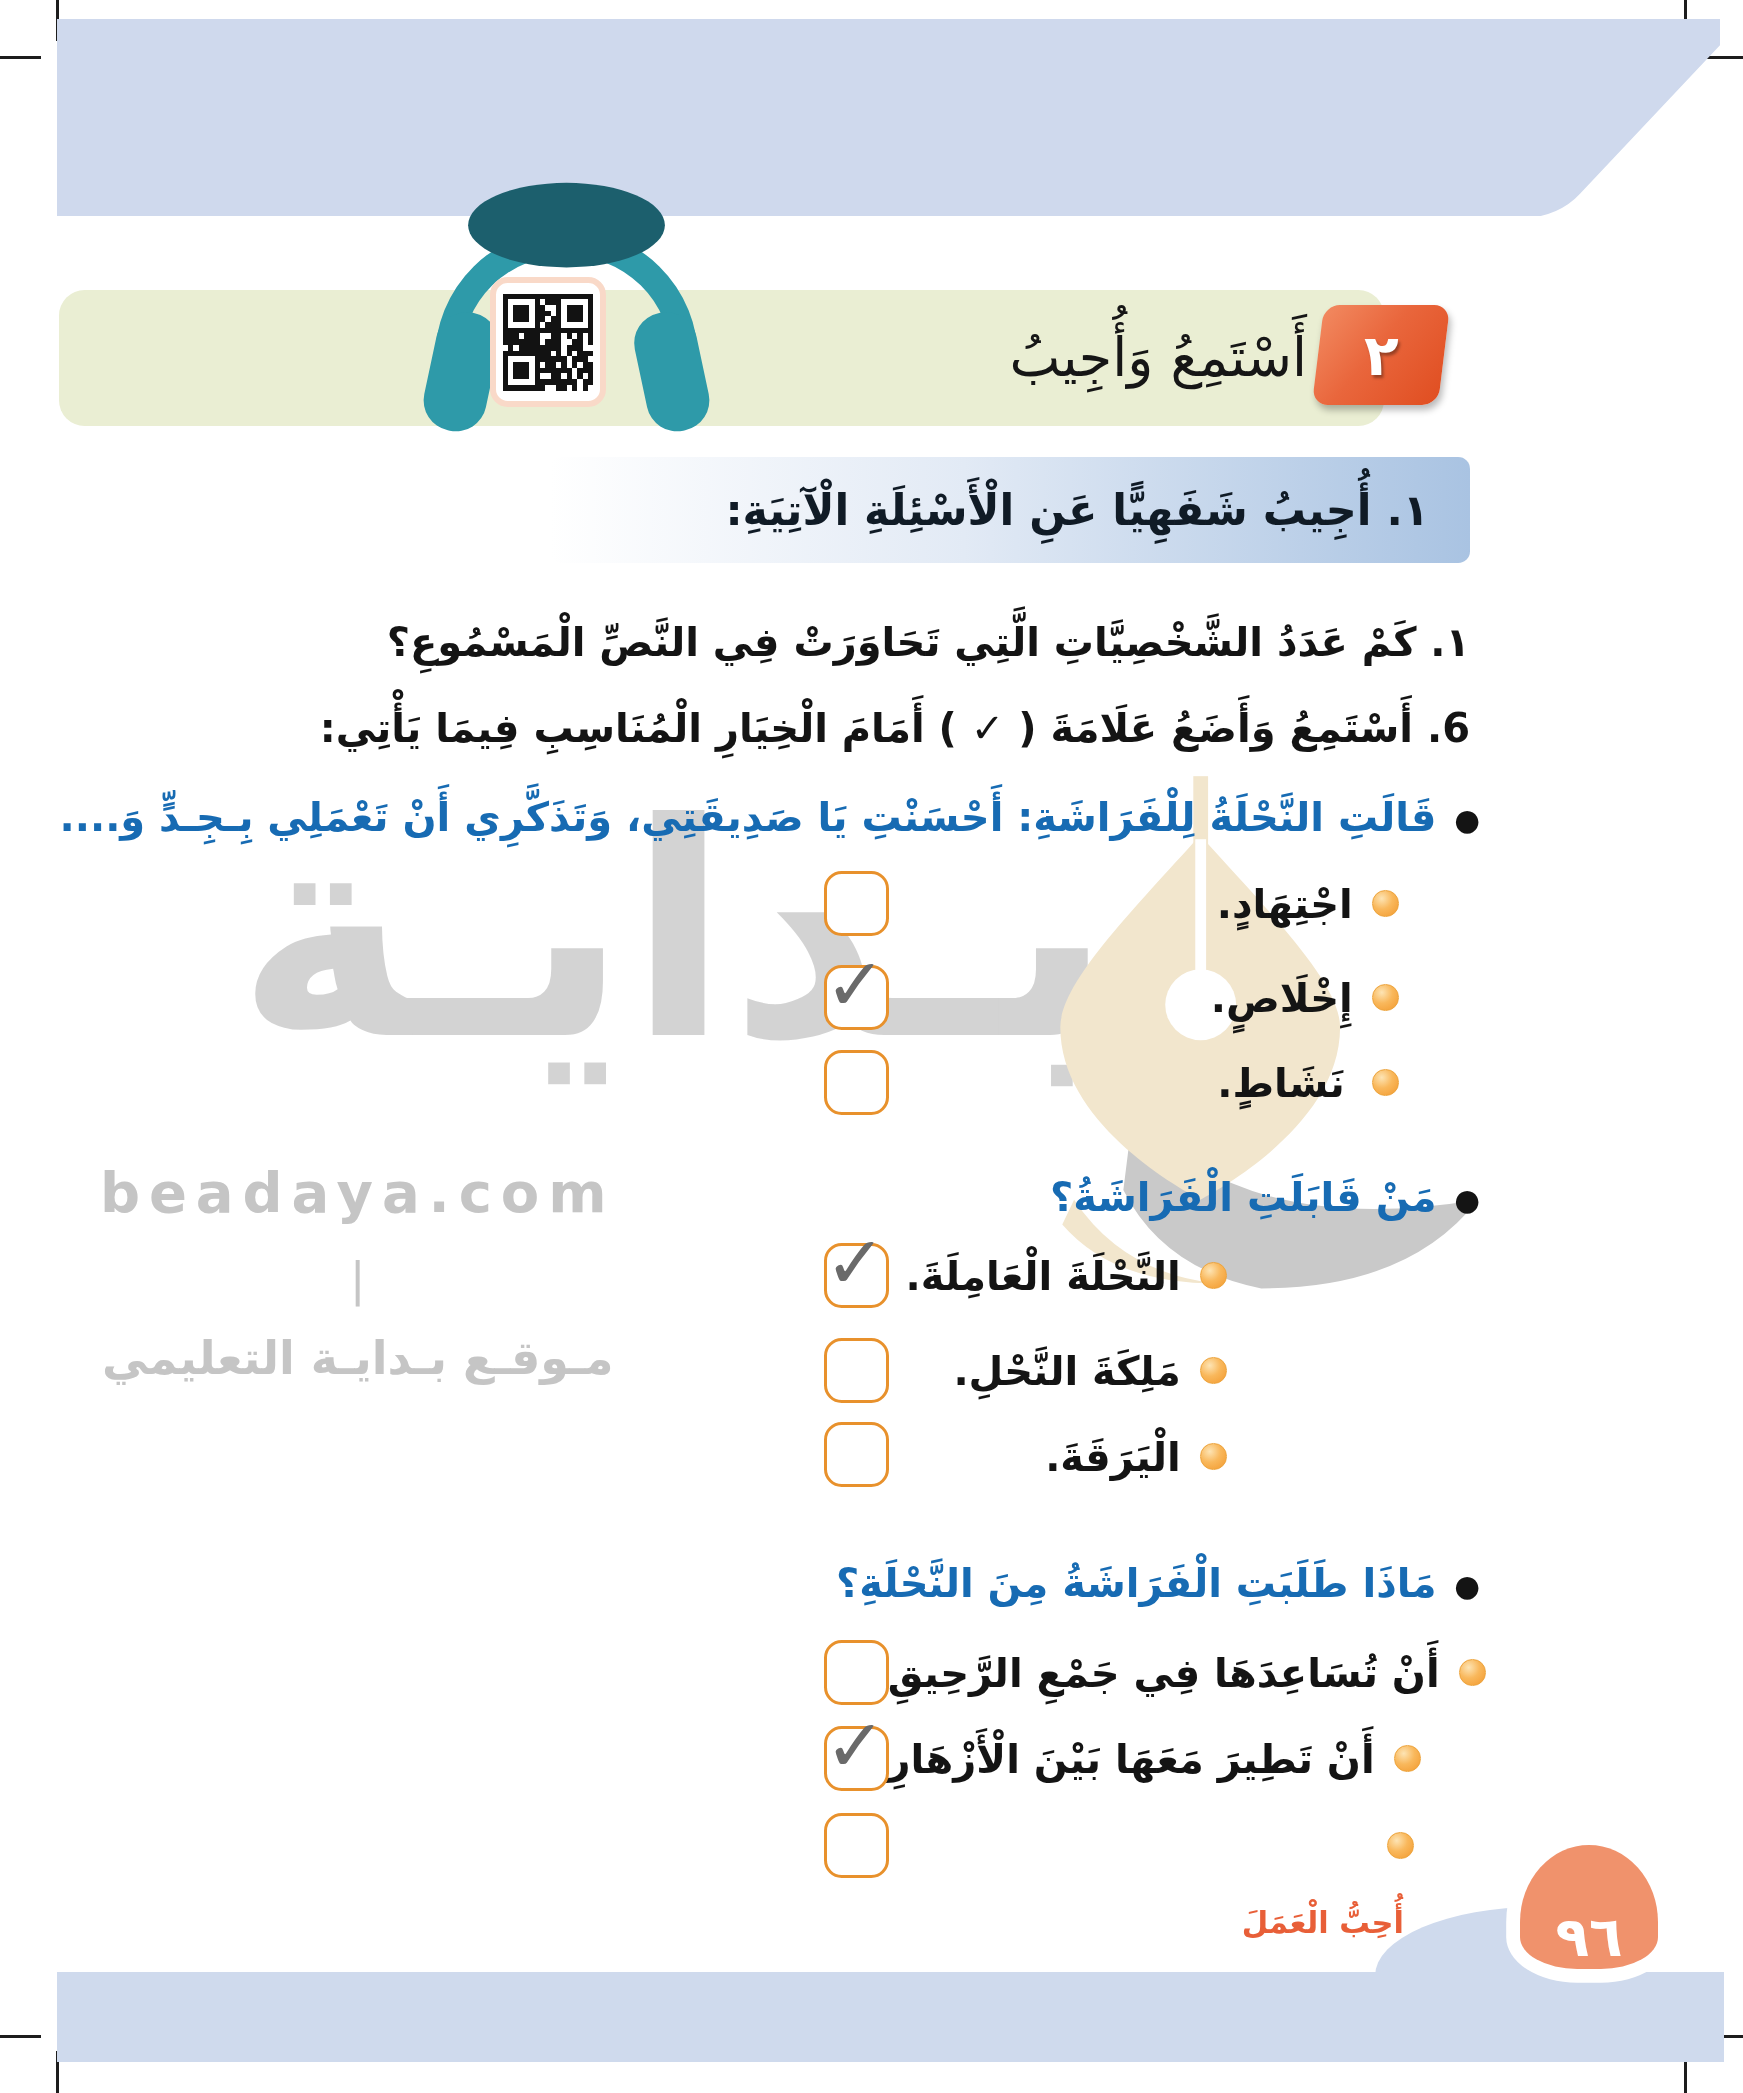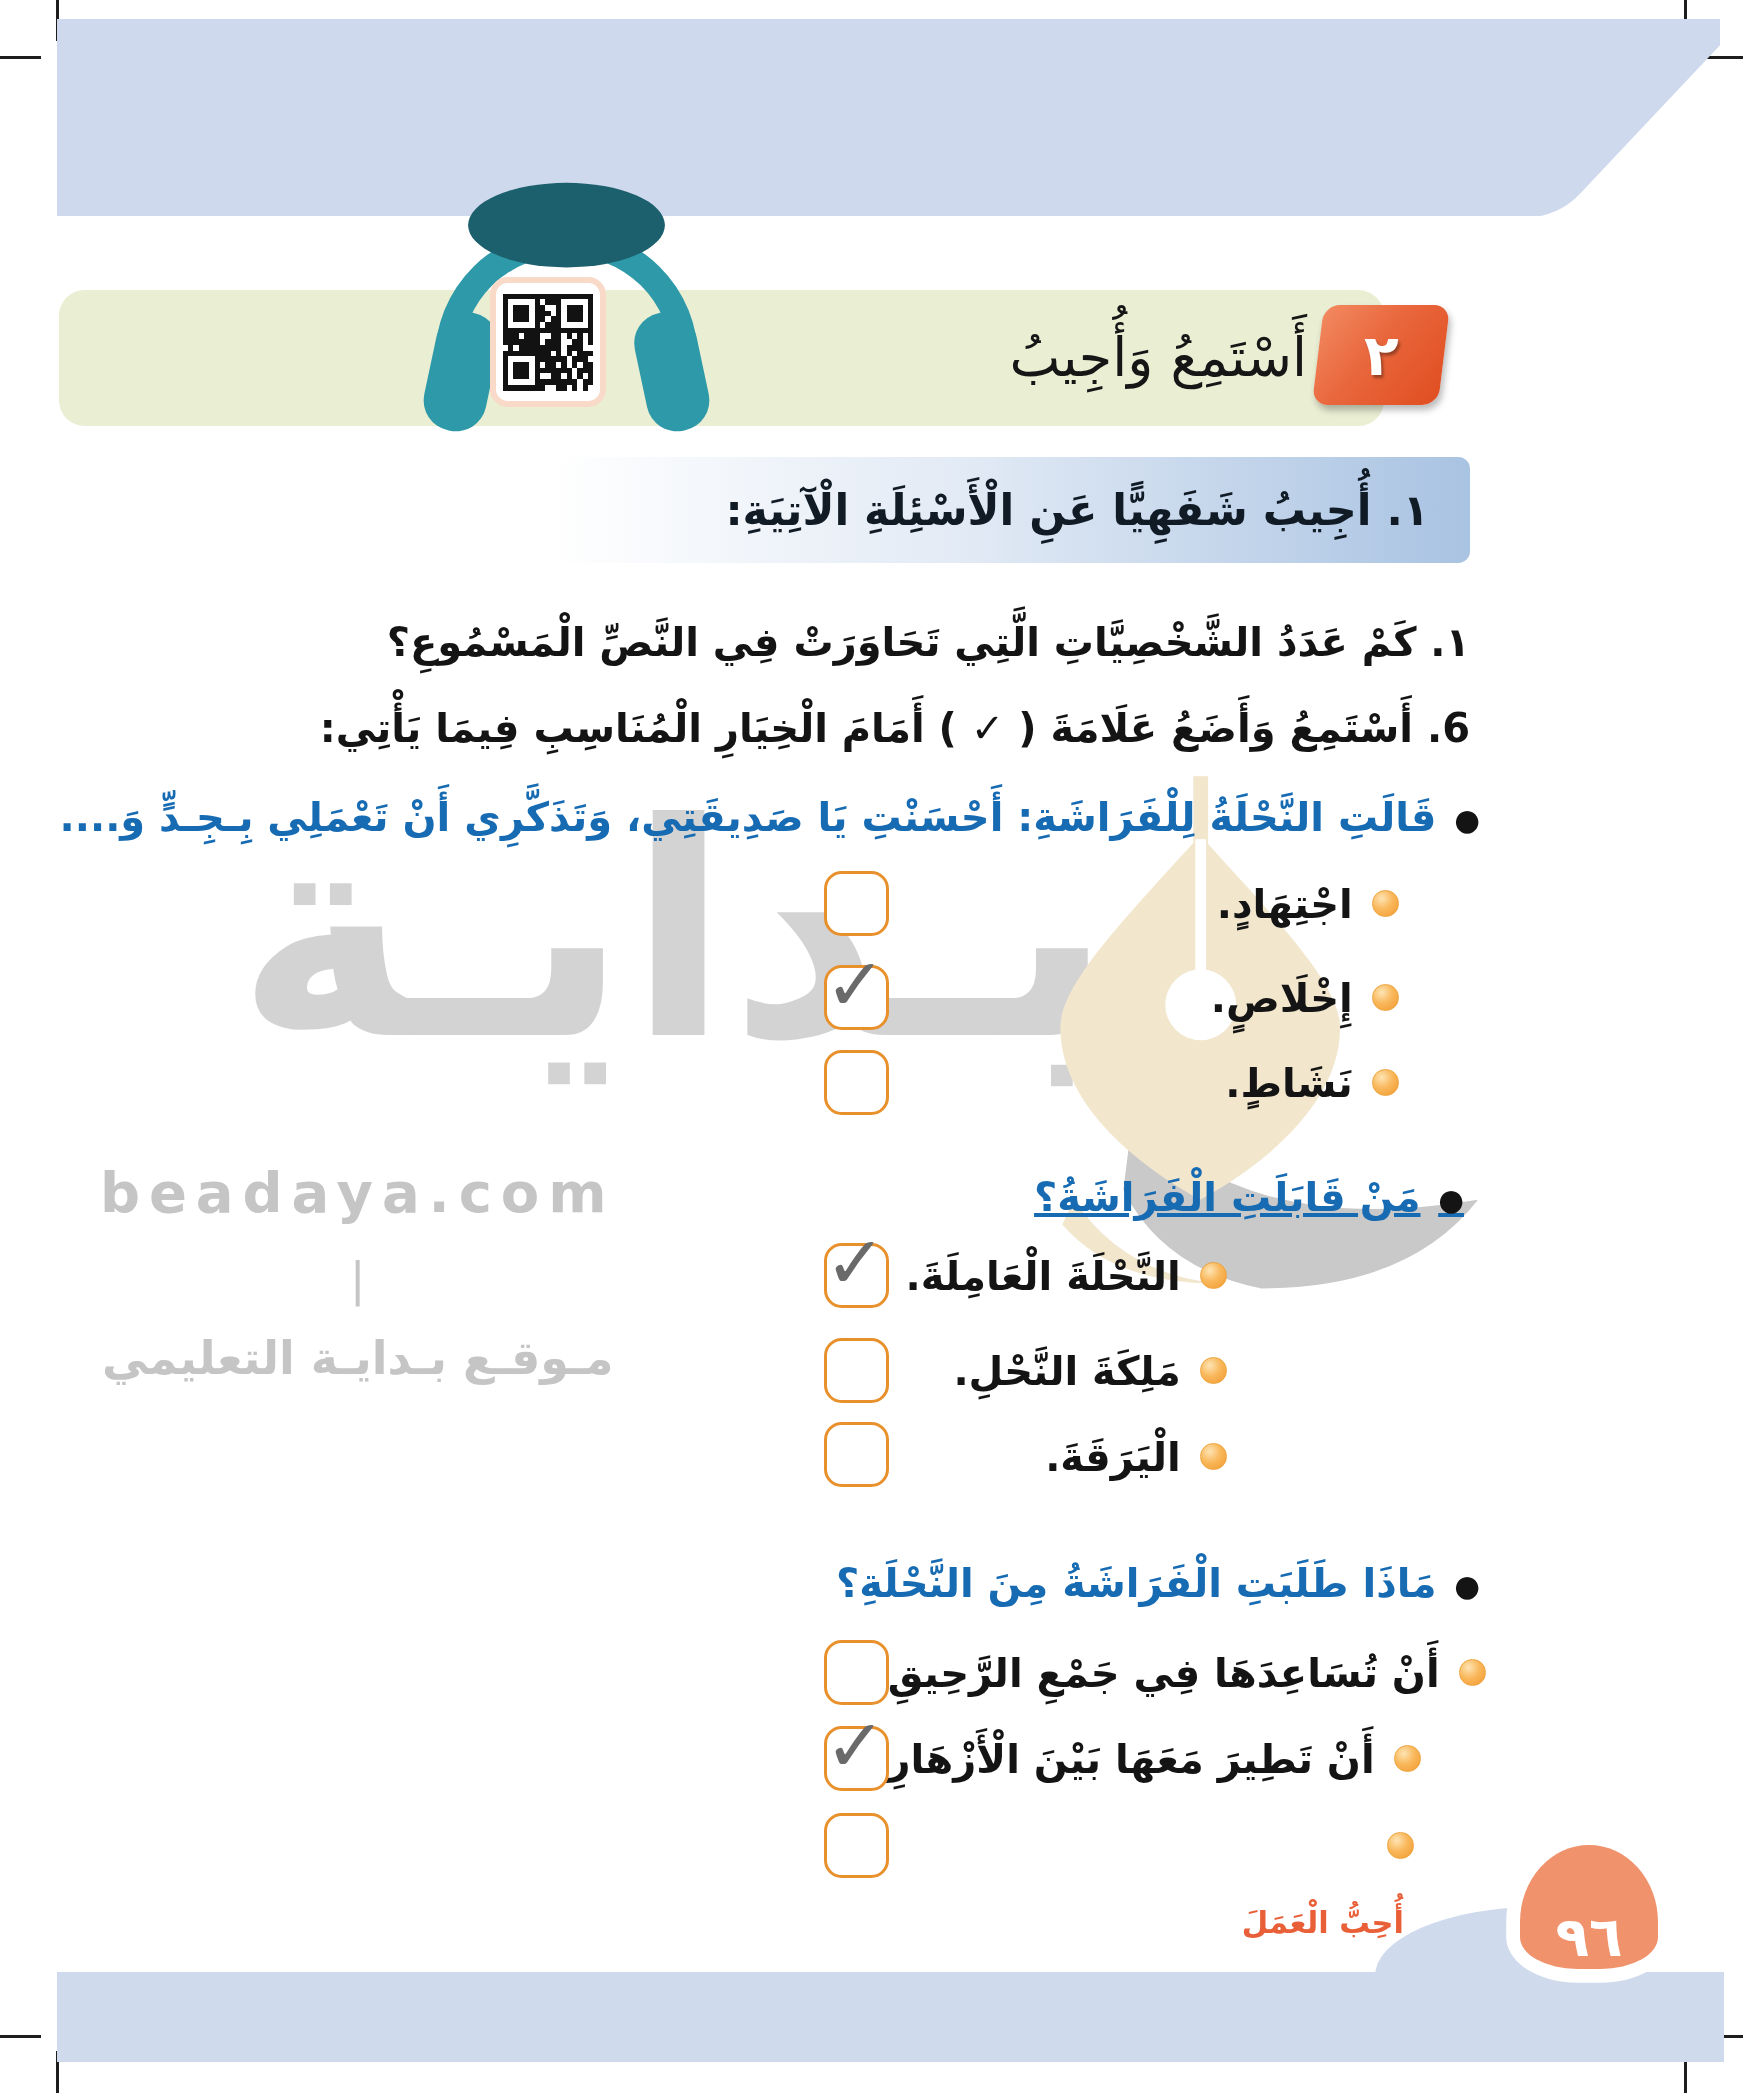--- a/index.html
+++ b/index.html
@@ -475,27 +475,27 @@
 <div class="cbox" style="left:824px;top:871px;"></div>
 
 <div class="opt" style="right:345px;top:965px;">
   <span class="obullet"></span>
   <span class="olabel">إِخْلَاصٍ.</span>
 </div>
 <div class="cbox checked" style="left:824px;top:965px;">
     <span class="mark">✓</span>
   </div>
 
-<div class="opt" style="right:345px;top:1050px;">
+<div class="opt" style="right:345px;top:1050px;gap:8px;">
   <span class="obullet"></span>
   <span class="olabel">نَشَاطٍ.</span>
 </div>
 <div class="cbox" style="left:824px;top:1050px;"></div>
 
-<div class="qline prompt" style="right:280px;top:1174px;text-decoration:underline;">
+<div class="qline prompt" style="right:264px;top:1174px;">
   <span class="pdot">●</span><span>مَنْ قَابَلَتِ الْفَرَاشَةُ؟</span>
 </div>
 
 <div class="opt" style="right:517px;top:1243px;">
   <span class="obullet"></span>
   <span class="olabel">النَّحْلَةَ الْعَامِلَةَ.</span>
 </div>
 <div class="cbox checked" style="left:824px;top:1243px;">
     <span class="mark">✓</span>
   </div>

